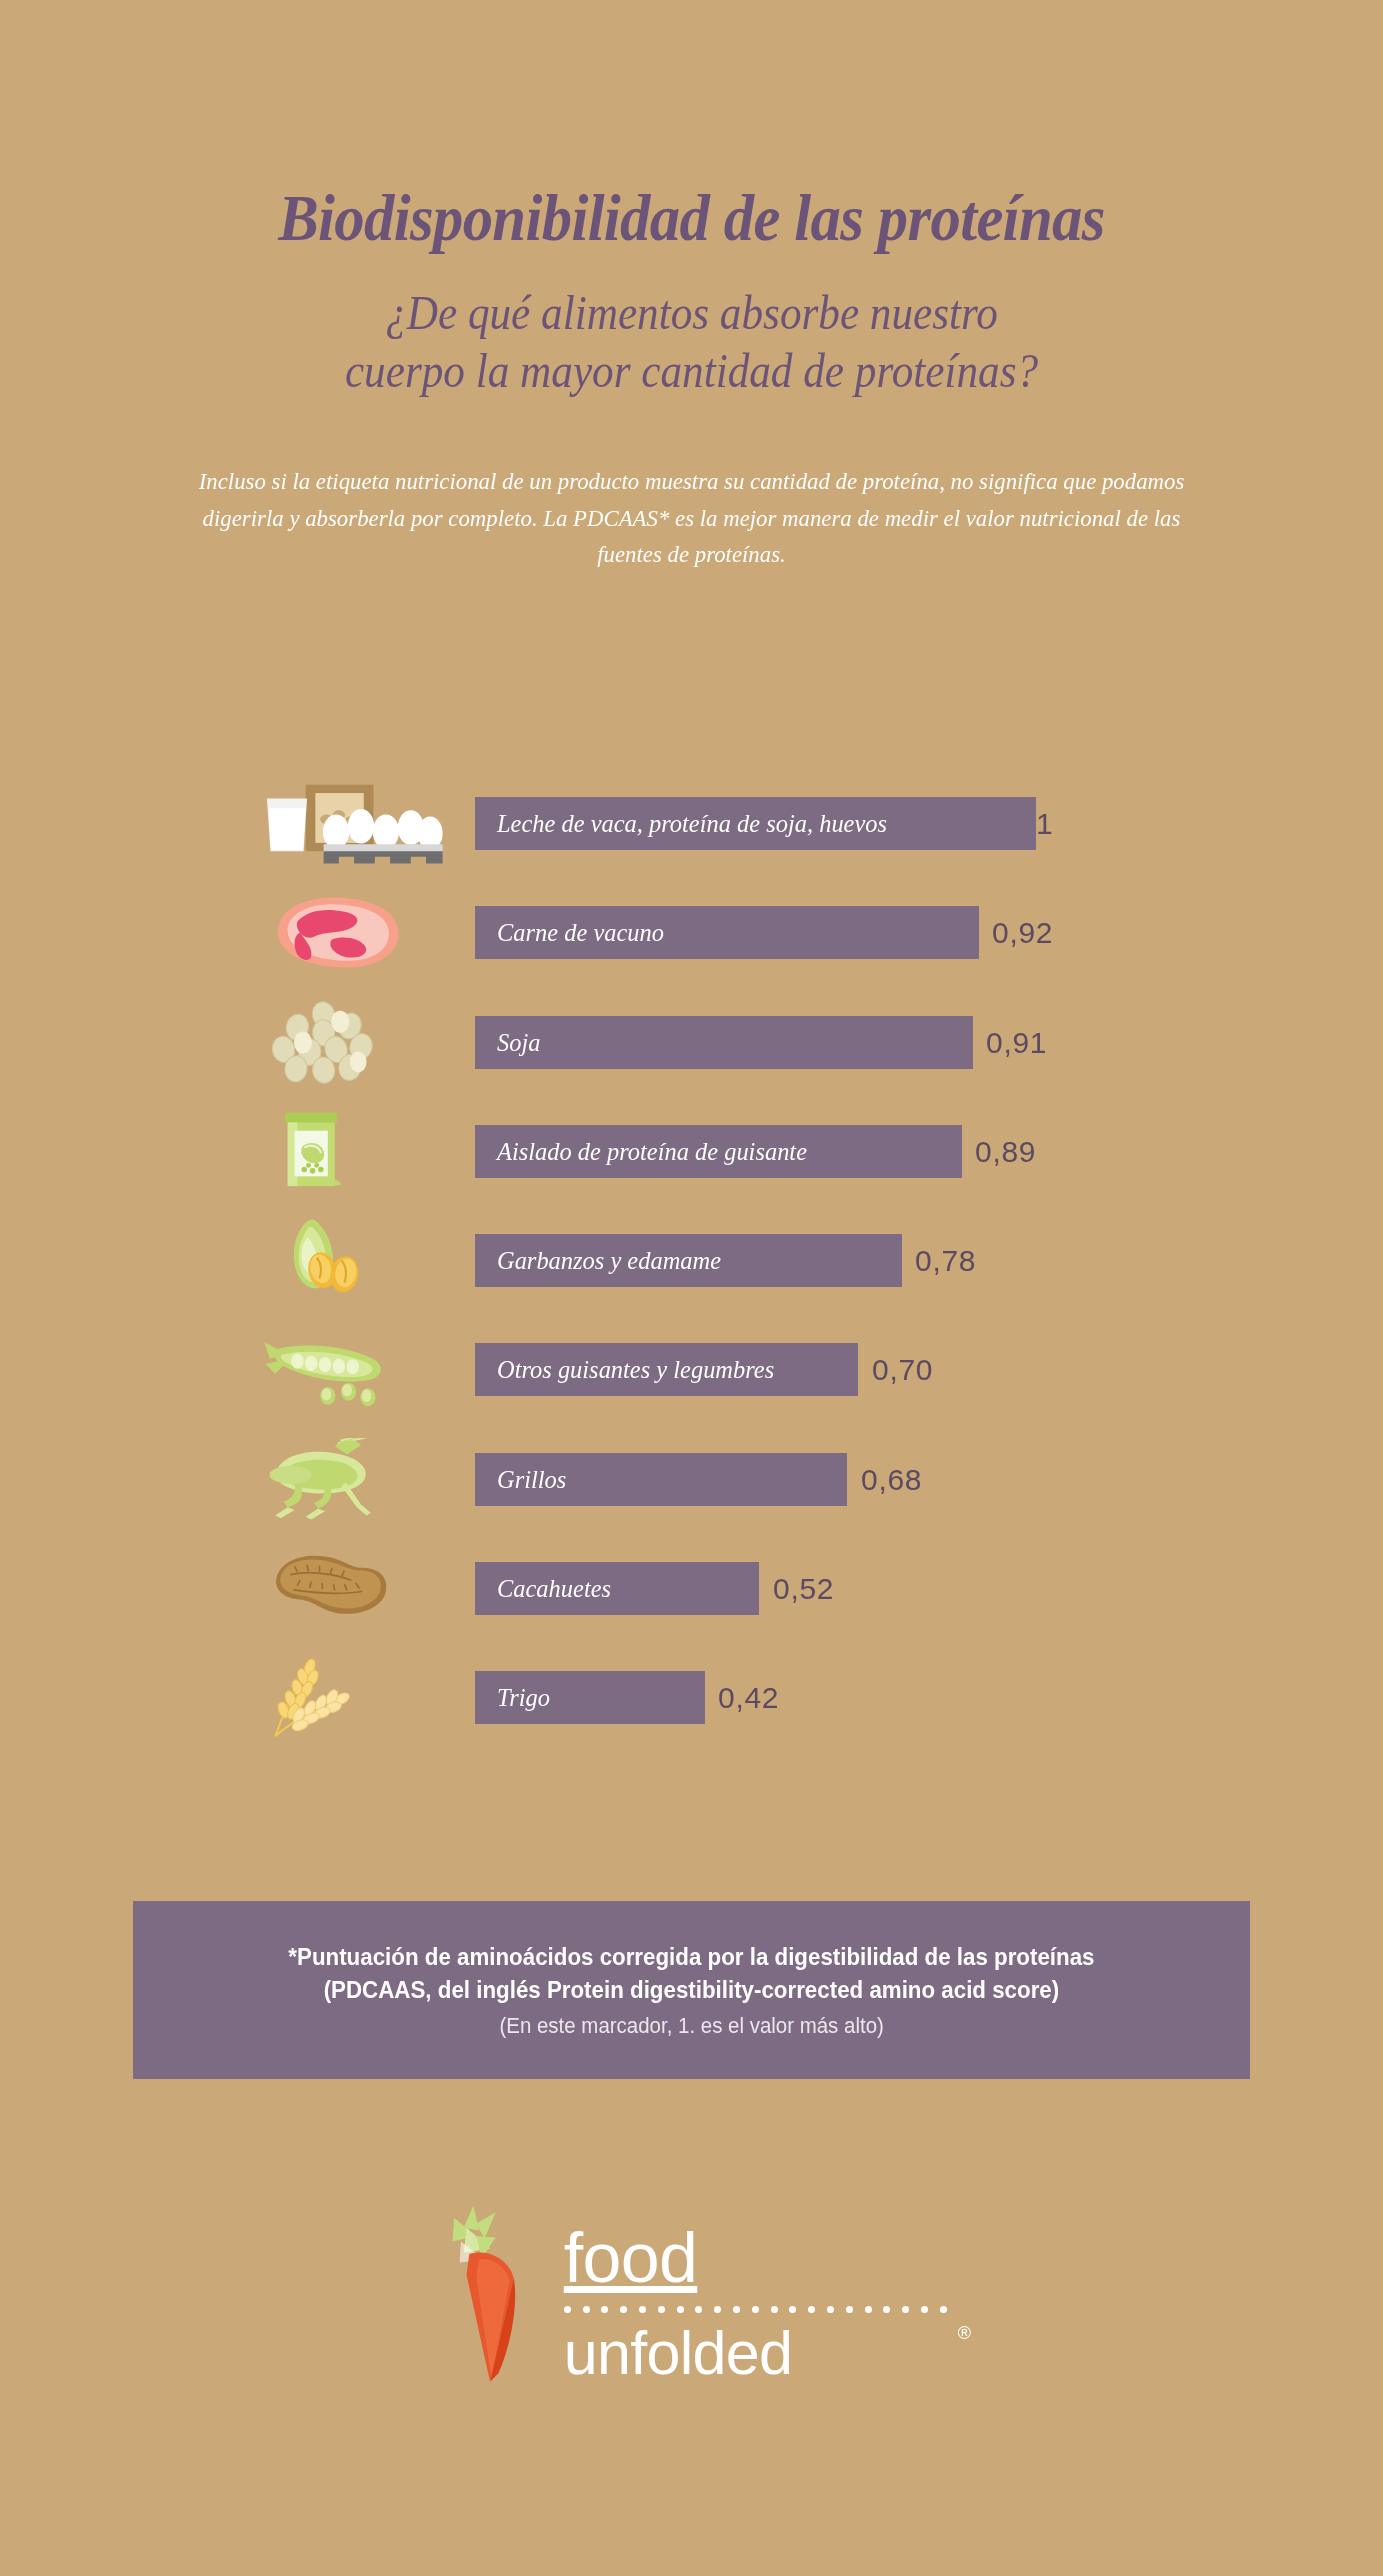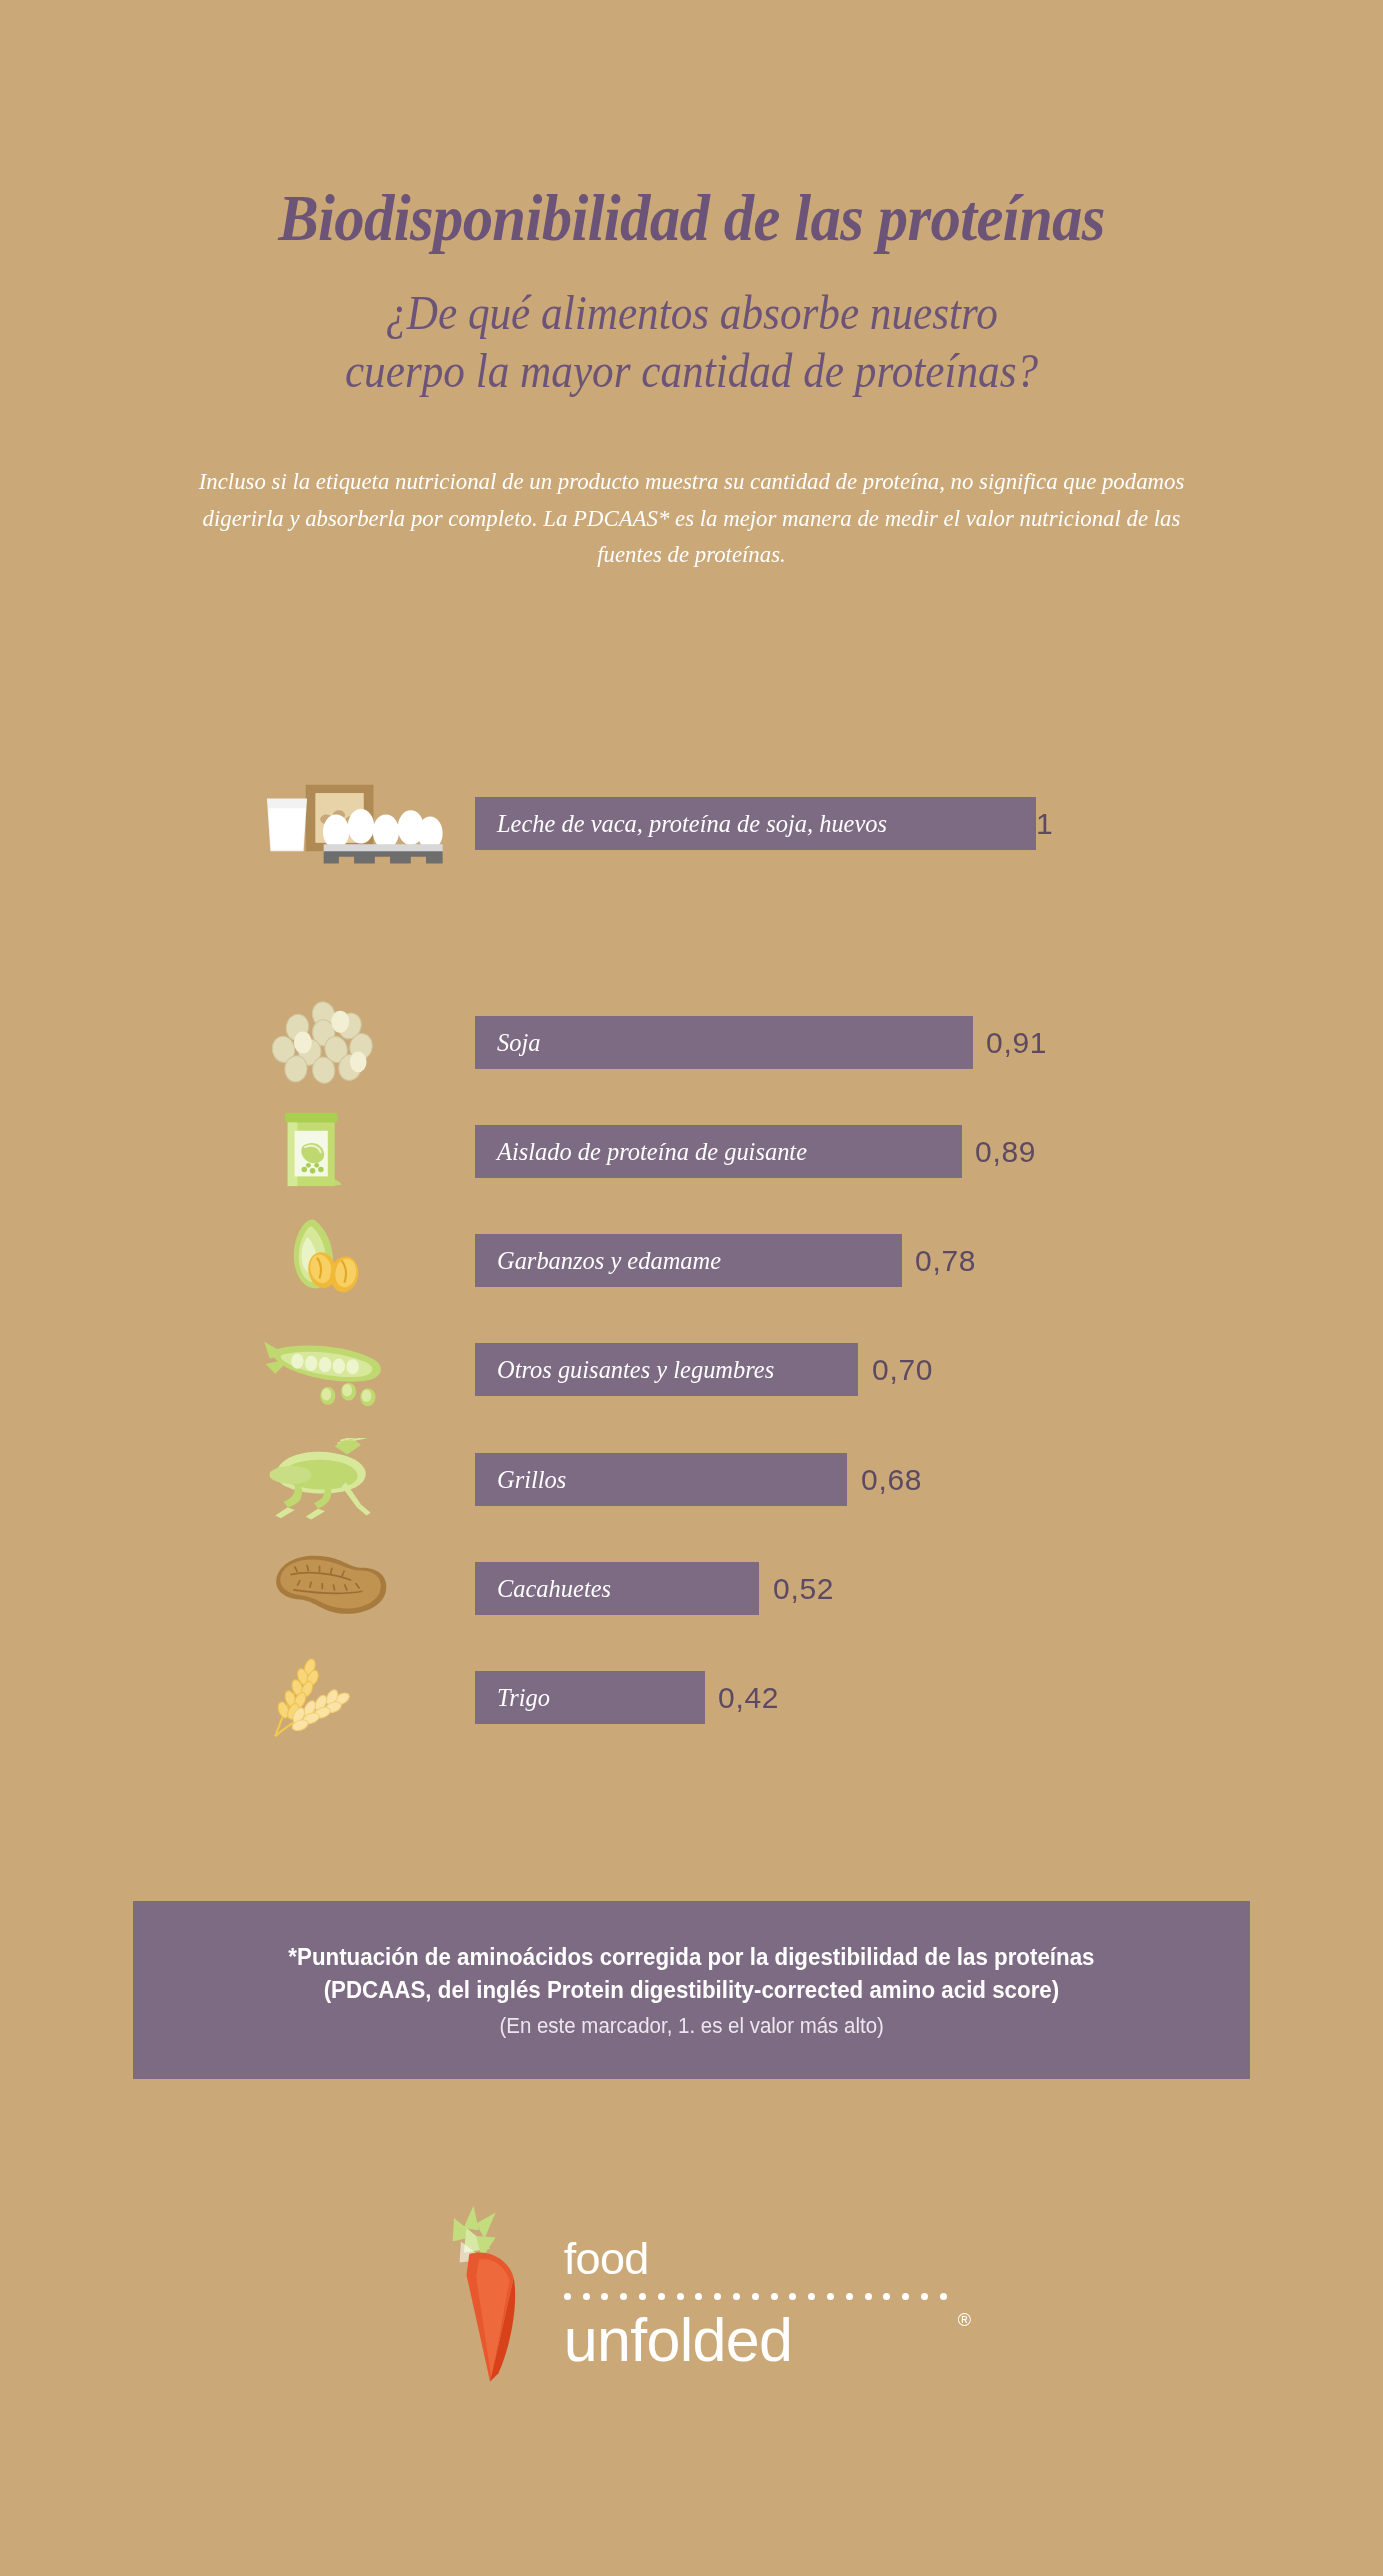--- a/index.html
+++ b/index.html
@@ -83,22 +83,22 @@
   
   .logo{
     position:absolute;left:0;top:2172px;width:1383px;height:263px;
     display:flex;align-items:center;justify-content:center;
   }
   .logo-inner{position:relative;display:flex;align-items:center;}
   .logo-carrot{width:104px;height:208px;position:relative;}
   .logo-words{margin-left:23.5px;position:relative;}
   .logo-food{
     font-family:"Liberation Sans", sans-serif;
-    font-weight:normal;font-size:45px;color:#FFFFFF;
-    line-height:1.0;letter-spacing:-0.7px;
+    font-weight:normal;font-size:70px;color:#FFFFFF;
+    line-height:1.0;letter-spacing:-0.7px;text-decoration:underline;
   }
   .logo-dots{margin:12.5px 0 9.7px 0;display:flex;gap:11.8px;}
   .logo-dots span{width:7px;height:7px;border-radius:50%;background:#FFFFFF;display:block;}
   .logo-unfolded{
     font-family:"Liberation Sans", sans-serif;
     font-weight:normal;font-size:61px;color:#FFFFFF;
     line-height:1.0;letter-spacing:-0.7px;position:relative;
   }
   .logo-reg{
     font-family:"Liberation Sans", sans-serif;
@@ -146,20 +146,35 @@
           <rect x="96" y="90" width="172" height="12" fill="#D8D8D8"></rect>
           <path d="M96 100 h172 v18 h-24 v-10 h-22 v10 h-30 v-10 h-22 v10 h-30 v-10 h-22 v10 h-22 z" fill="#6E6E6E"></path>
         </svg>
       </div>
       <div class="bar" style="width:547px;padding-left:14px;">
         <span class="barlabel">Leche de vaca, proteína de soja, huevos</span>
       </div>
       <span class="value" style="left:1036px;">1</span>
     </div>
 
+    <div class="row" style="top:109px;">
+      <div class="iconcell">
+        <svg width="208" height="83" viewBox="0 0 300 120">
+          <path d="M30 54 C34 22 76 6 126 10 C178 14 208 36 204 66 C200 98 162 114 112 110 C62 106 26 86 30 54 Z" fill="#F7A18B"></path>
+          <path d="M44 52 C50 28 84 16 124 20 C170 24 194 42 190 66 C186 92 156 104 114 100 C70 96 40 78 44 52 Z" fill="#F8C7BE"></path>
+          <path d="M58 44 C72 28 98 24 126 30 C146 34 150 44 138 52 C122 62 96 58 82 66 C70 72 54 58 58 44 Z" fill="#E8486E"></path>
+          <path d="M108 70 C126 64 148 68 156 80 C162 90 150 98 132 96 C114 94 100 80 108 70 Z" fill="#E8486E"></path>
+          <path d="M62 60 C70 72 80 82 78 94 C76 104 60 100 56 88 C52 74 54 64 62 60 Z" fill="#E8486E"></path>
+        </svg>
+      </div>
+      <div class="bar" style="width:504px;">
+        <span class="barlabel">Carne de vacuno</span>
+      </div>
+      <span class="value" style="left:992px;">0,92</span>
+    </div>
 
     <div class="row" style="top:219px;">
       <div class="iconcell">
         <svg width="208" height="83" viewBox="0 0 300 120">
           <g fill="#E2DBB8" stroke="#CFC69E" stroke-width="1.5">
             <ellipse cx="96" cy="20" rx="16" ry="19" transform="rotate(-16 96 20)"></ellipse>
             <ellipse cx="58" cy="38" rx="16" ry="19" transform="rotate(12 58 38)"></ellipse>
             <ellipse cx="96" cy="46" rx="16" ry="19" transform="rotate(-6 96 46)"></ellipse>
             <ellipse cx="134" cy="36" rx="16" ry="19" transform="rotate(18 134 36)"></ellipse>
             <ellipse cx="38" cy="70" rx="16" ry="19" transform="rotate(-10 38 70)"></ellipse>

